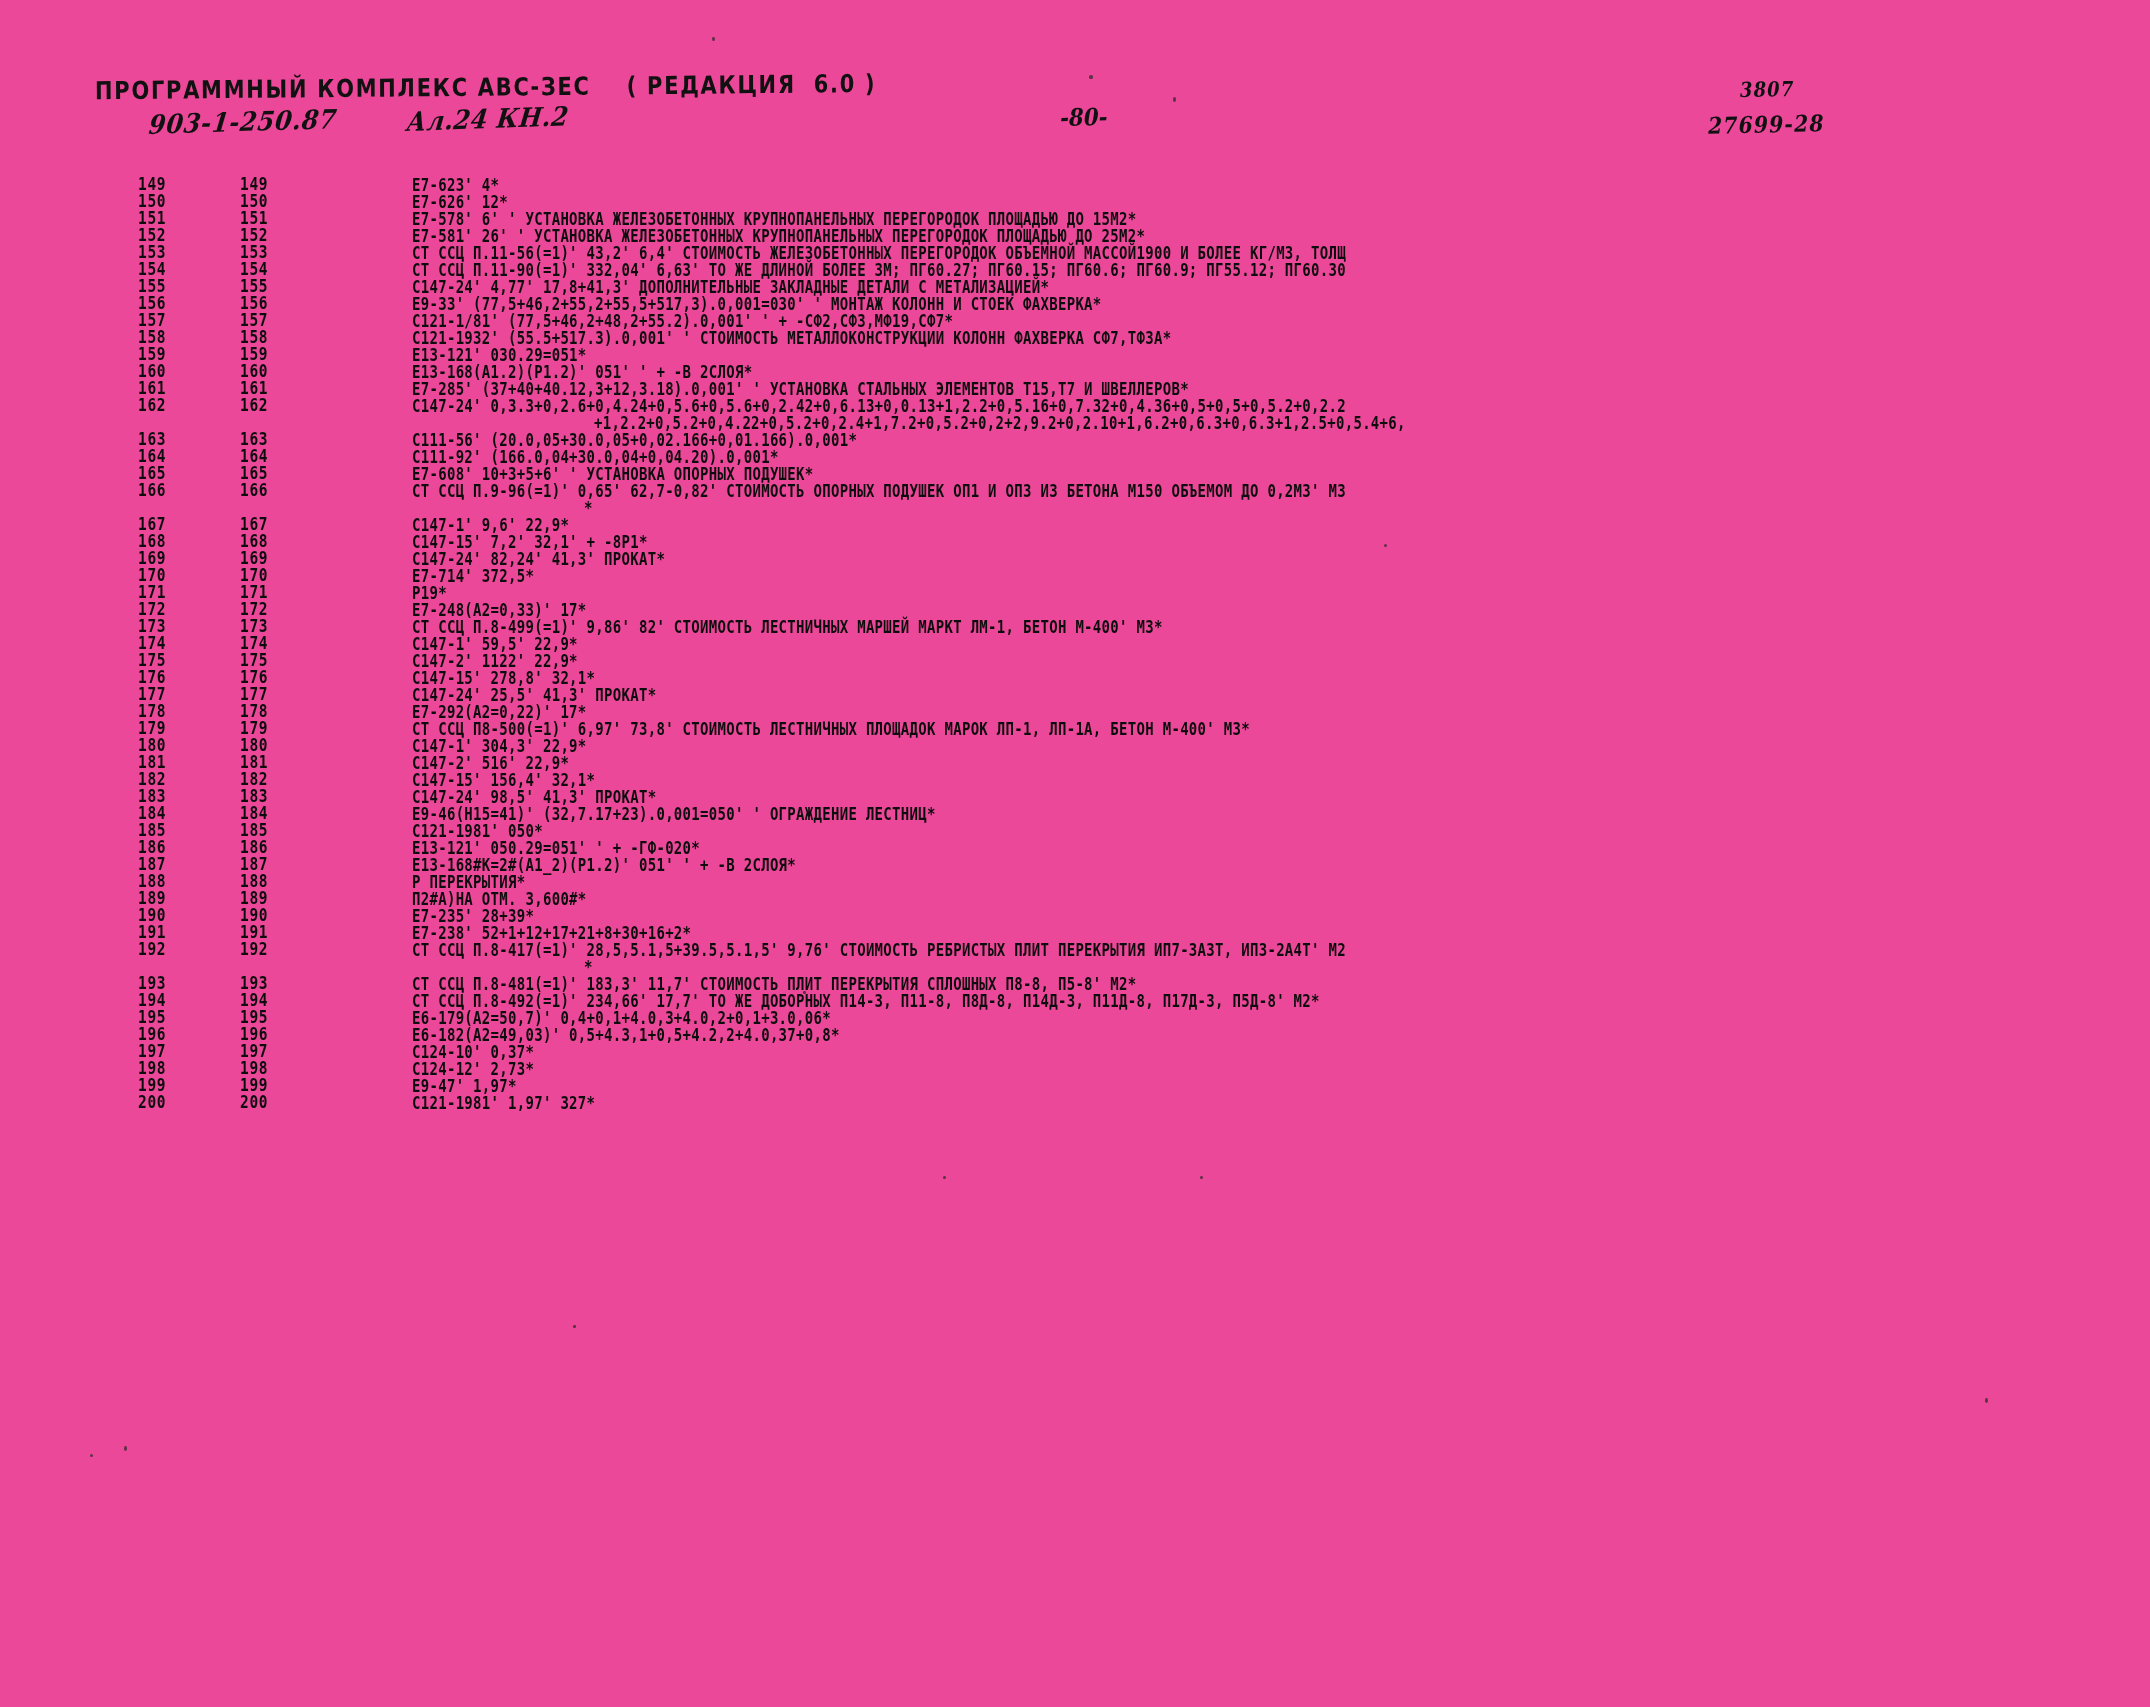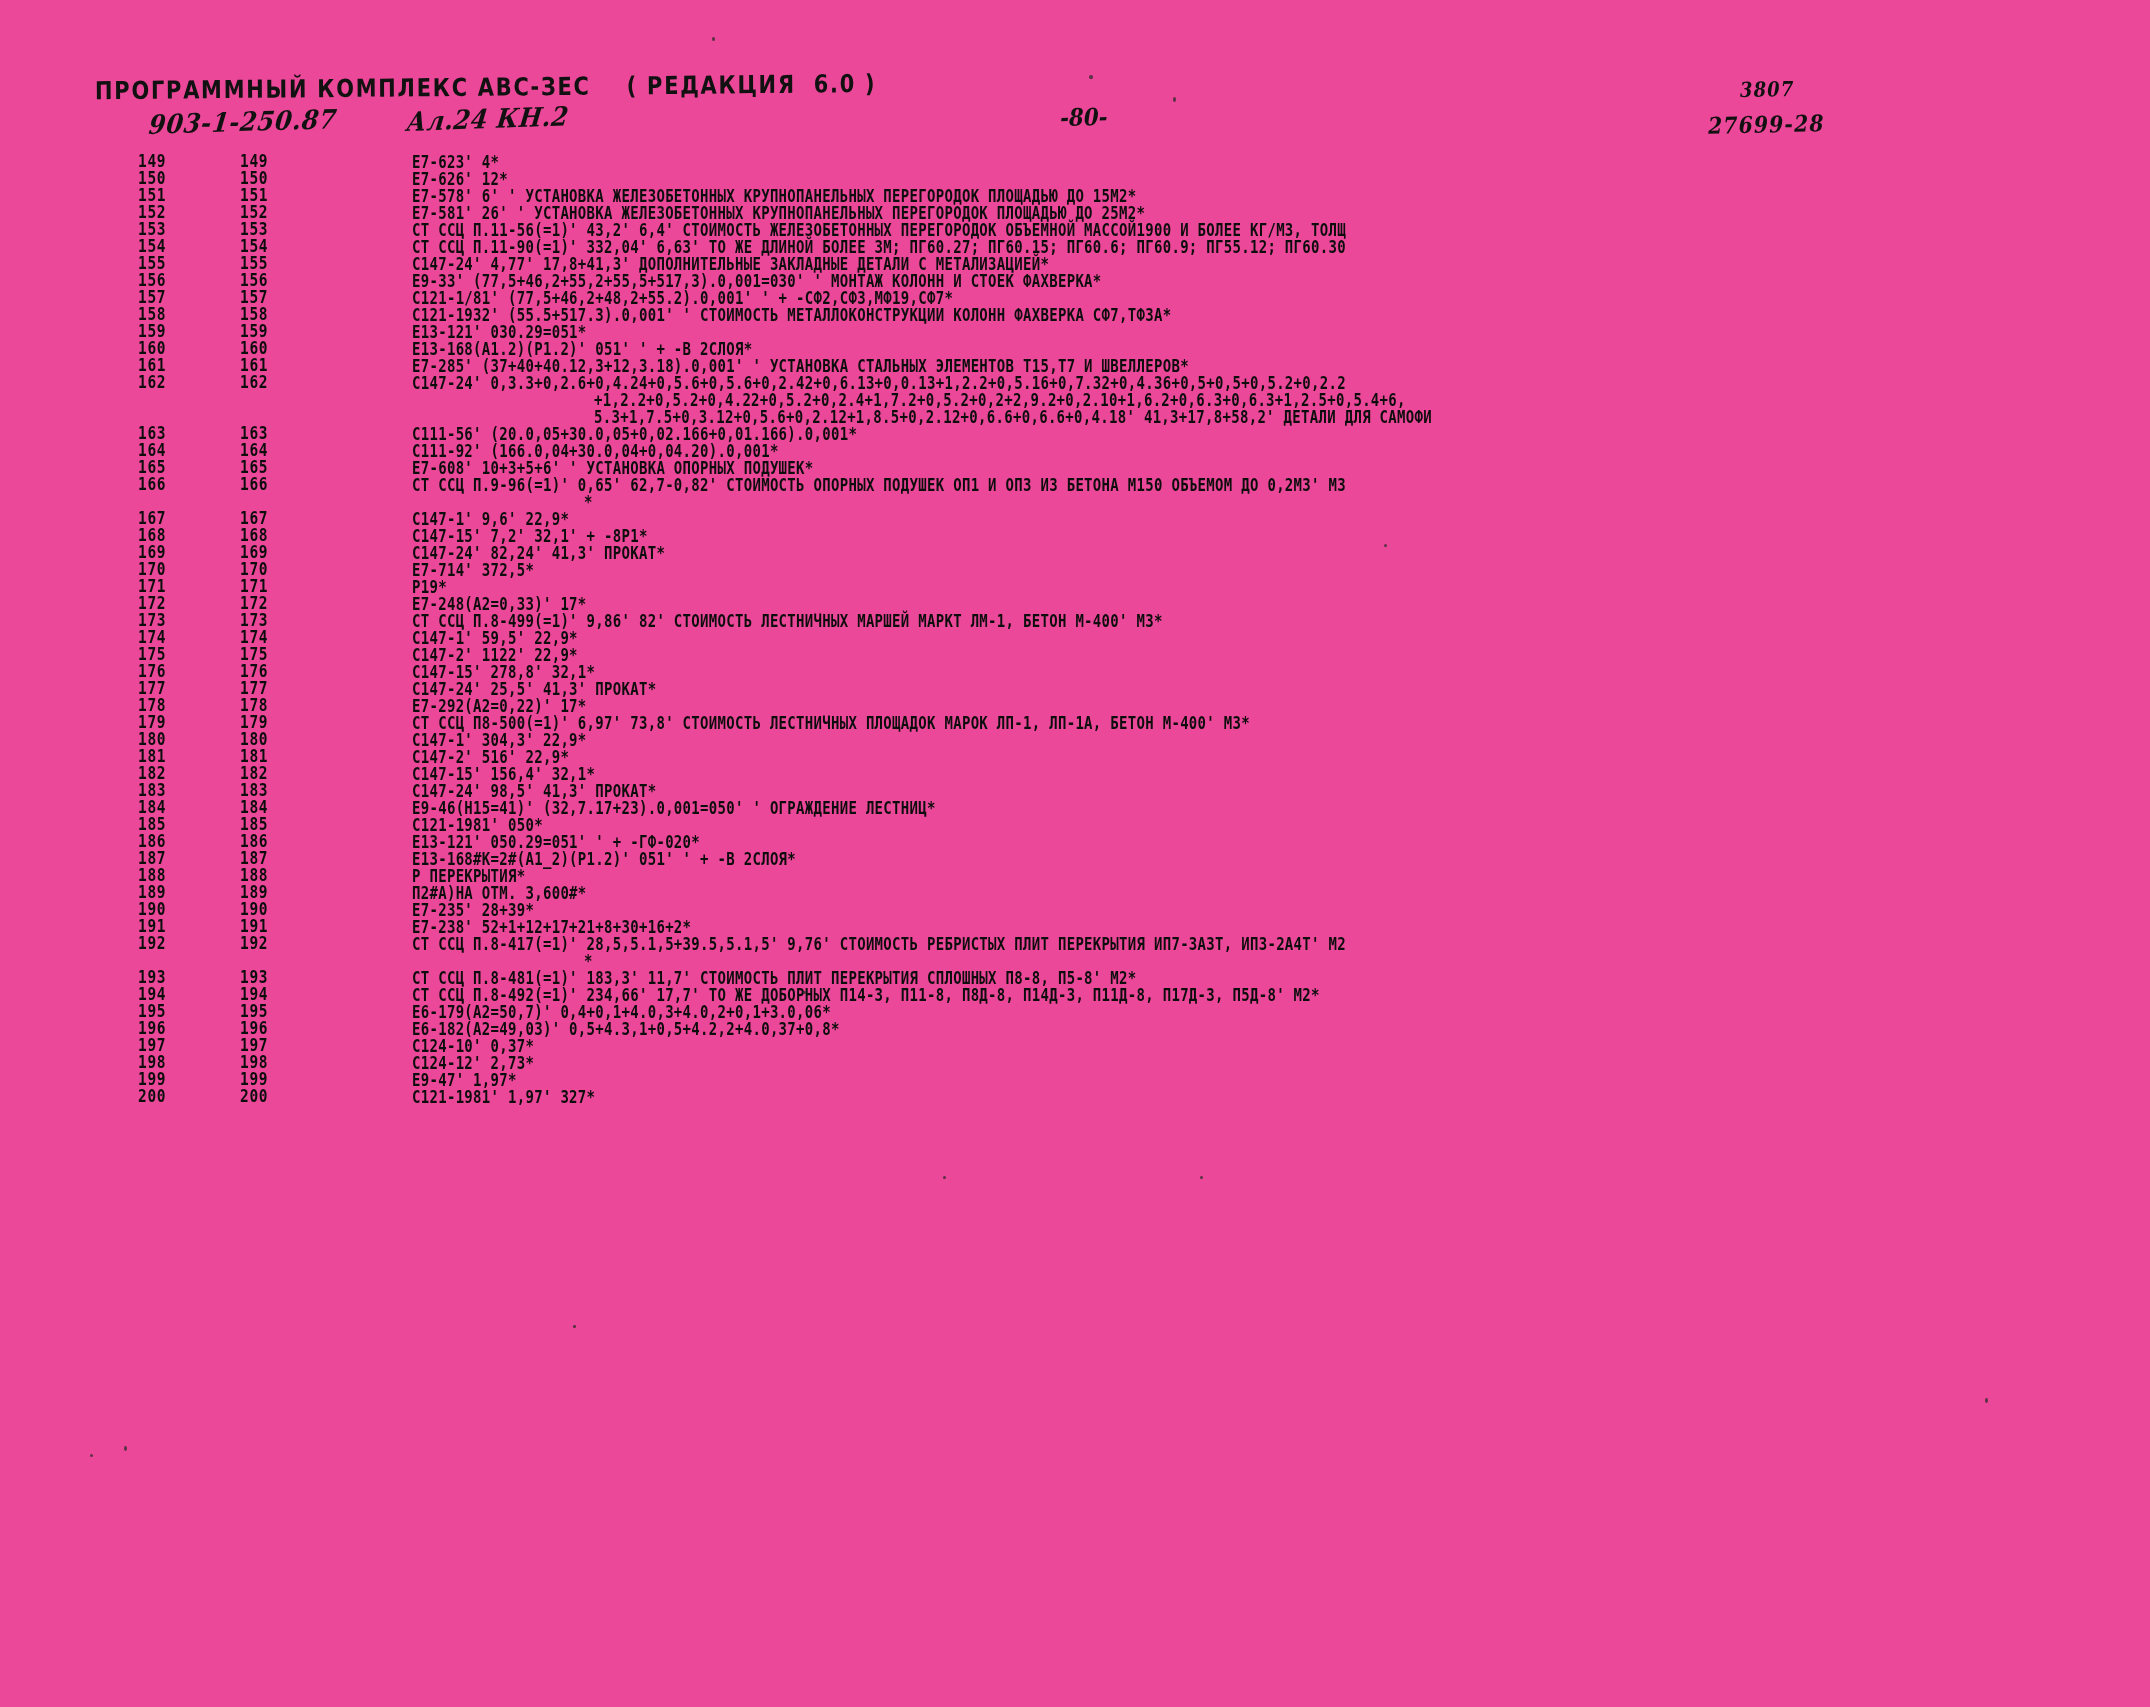--- a/index.html
+++ b/index.html
@@ -93,21 +93,21 @@
     font-style: italic;
     font-family: "DejaVu Serif", "Liberation Serif", serif;
     transform: scaleY(1.12) rotate(-1.2deg);
     transform-origin: left center;
   }
 
   
   #listing {
     position: absolute;
     left: 0;
-    top: 151px;
+    top: 174px;
     width: 1944px;
   }
   .row {
     position: relative;
     height: 17px;
     white-space: pre;
   }
   .col-a, .col-b {
     position: absolute;
     top: 0;
@@ -157,21 +157,20 @@
       <div class="row"><span class="col-a">154</span><span class="col-b">154</span><span class="col-txt">СТ ССЦ П.11-90(=1)' 332,04' 6,63' ТО ЖЕ ДЛИНОЙ БОЛЕЕ 3М; ПГ60.27; ПГ60.15; ПГ60.6; ПГ60.9; ПГ55.12; ПГ60.30</span></div>
       <div class="row"><span class="col-a">155</span><span class="col-b">155</span><span class="col-txt">C147-24' 4,77' 17,8+41,3' ДОПОЛНИТЕЛЬНЫЕ ЗАКЛАДНЫЕ ДЕТАЛИ С МЕТАЛИЗАЦИЕЙ*</span></div>
       <div class="row"><span class="col-a">156</span><span class="col-b">156</span><span class="col-txt">E9-33' (77,5+46,2+55,2+55,5+517,3).0,001=030' ' МОНТАЖ КОЛОНН И СТОЕК ФАХВЕРКА*</span></div>
       <div class="row"><span class="col-a">157</span><span class="col-b">157</span><span class="col-txt">C121-1/81' (77,5+46,2+48,2+55.2).0,001' ' + -СФ2,СФ3,МФ19,СФ7*</span></div>
       <div class="row"><span class="col-a">158</span><span class="col-b">158</span><span class="col-txt">C121-1932' (55.5+517.3).0,001' ' СТОИМОСТЬ МЕТАЛЛОКОНСТРУКЦИИ КОЛОНН ФАХВЕРКА СФ7,ТФЗА*</span></div>
       <div class="row"><span class="col-a">159</span><span class="col-b">159</span><span class="col-txt">E13-121' 030.29=051*</span></div>
       <div class="row"><span class="col-a">160</span><span class="col-b">160</span><span class="col-txt">E13-168(A1.2)(P1.2)' 051' ' + -В 2СЛОЯ*</span></div>
       <div class="row"><span class="col-a">161</span><span class="col-b">161</span><span class="col-txt">E7-285' (37+40+40.12,3+12,3.18).0,001' ' УСТАНОВКА СТАЛЬНЫХ ЭЛЕМЕНТОВ Т15,Т7 И ШВЕЛЛЕРОВ*</span></div>
       <div class="row"><span class="col-a">162</span><span class="col-b">162</span><span class="col-txt">C147-24' 0,3.3+0,2.6+0,4.24+0,5.6+0,5.6+0,2.42+0,6.13+0,0.13+1,2.2+0,5.16+0,7.32+0,4.36+0,5+0,5+0,5.2+0,2.2</span></div>
       <div class="row cont2"><span class="col-a"></span><span class="col-b"></span><span class="col-txt">+1,2.2+0,5.2+0,4.22+0,5.2+0,2.4+1,7.2+0,5.2+0,2+2,9.2+0,2.10+1,6.2+0,6.3+0,6.3+1,2.5+0,5.4+6,</span></div>
-      <div class="row cont2"><span class="col-a"></span><span class="col-b"></span><span class="col-txt">5.3+1,7.5+0,3.12+0,5.6+0,2.12+1,8.5+0,2.12+0,6.6+0,6.6+0,4.18' 41,3+17,8+58,2' ДЕТАЛИ ДЛЯ САМОФИ</span></div>
       <div class="row"><span class="col-a">163</span><span class="col-b">163</span><span class="col-txt">C111-56' (20.0,05+30.0,05+0,02.166+0,01.166).0,001*</span></div>
       <div class="row"><span class="col-a">164</span><span class="col-b">164</span><span class="col-txt">C111-92' (166.0,04+30.0,04+0,04.20).0,001*</span></div>
       <div class="row"><span class="col-a">165</span><span class="col-b">165</span><span class="col-txt">E7-608' 10+3+5+6' ' УСТАНОВКА ОПОРНЫХ ПОДУШЕК*</span></div>
       <div class="row"><span class="col-a">166</span><span class="col-b">166</span><span class="col-txt">СТ ССЦ П.9-96(=1)' 0,65' 62,7-0,82' СТОИМОСТЬ ОПОРНЫХ ПОДУШЕК ОП1 И ОП3 ИЗ БЕТОНА М150 ОБЪЕМОМ ДО 0,2М3' М3</span></div>
       <div class="row star-only"><span class="col-a"></span><span class="col-b"></span><span class="col-txt">*</span></div>
       <div class="row"><span class="col-a">167</span><span class="col-b">167</span><span class="col-txt">C147-1' 9,6' 22,9*</span></div>
       <div class="row"><span class="col-a">168</span><span class="col-b">168</span><span class="col-txt">C147-15' 7,2' 32,1' + -8P1*</span></div>
       <div class="row"><span class="col-a">169</span><span class="col-b">169</span><span class="col-txt">C147-24' 82,24' 41,3' ПРОКАТ*</span></div>
       <div class="row"><span class="col-a">170</span><span class="col-b">170</span><span class="col-txt">E7-714' 372,5*</span></div>
       <div class="row"><span class="col-a">171</span><span class="col-b">171</span><span class="col-txt">P19*</span></div>

